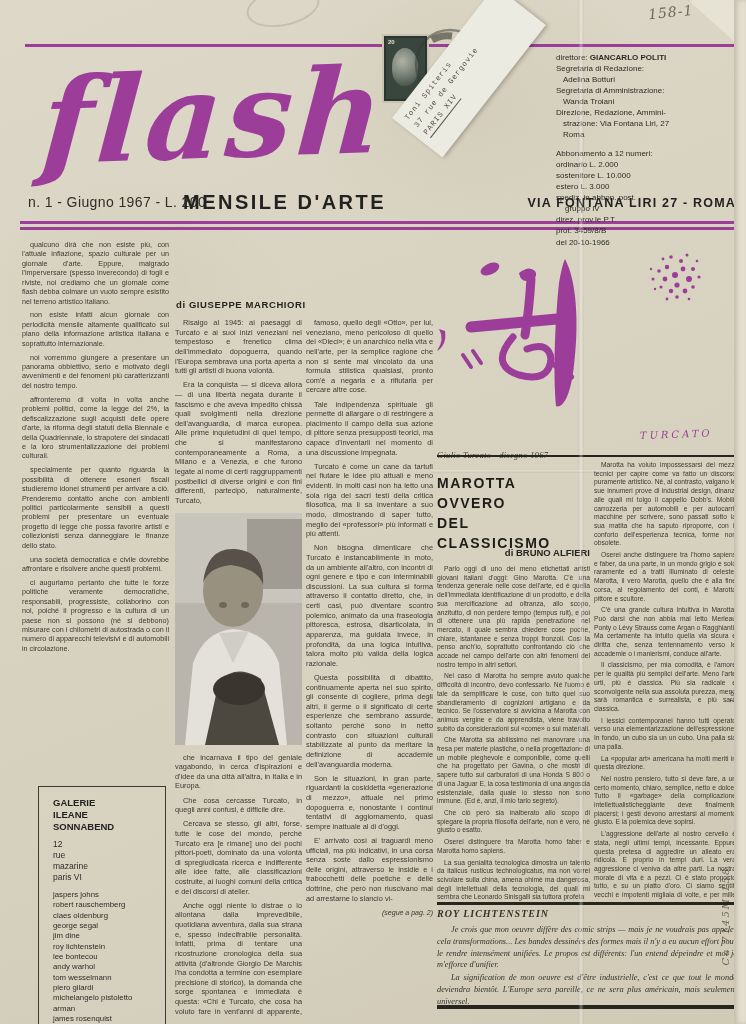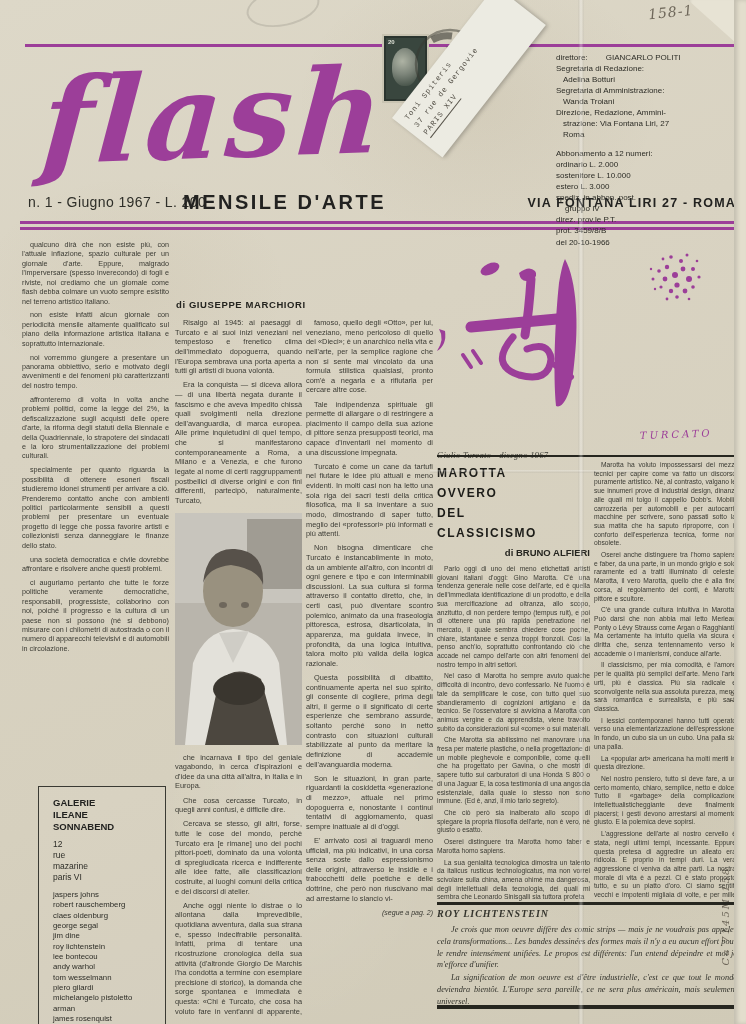--- a/index.html
+++ b/index.html
@@ -25,21 +25,21 @@
 
   
   .logo{position:absolute;left:42px;top:42px;width:320px;height:160px;
     font-family:"DejaVu Serif",serif;font-style:italic;font-weight:bold;
     font-size:118px;line-height:150px;color:#9c3e99;transform:rotate(-2deg) skewX(-6deg);
     letter-spacing:4px;}
   .issue-line{position:absolute;left:28px;top:194px;font-size:14px;color:#2e2e28;letter-spacing:.4px;}
   .subtitle{position:absolute;left:183px;top:191px;font-size:20px;font-weight:600;
     letter-spacing:2.5px;color:#222220;}
   .staff{position:absolute;left:556px;top:52px;width:182px;font-size:8px;line-height:1.38;color:#2c2c26;}
-  .staff-line b{font-weight:normal;margin-left:16px;}
+  .staff-line b{font-weight:bold;}
   .staff-list div:nth-child(2),.staff-list div:nth-child(4),
   .staff-list div:nth-child(6),.staff-list div:nth-child(7){padding-left:7px;}
   .subs{margin-top:8px;}
   .subs div:nth-child(6){padding-left:9px;}
   .address-line{position:absolute;right:10px;top:196px;width:310px;text-align:right;
     font-size:12.5px;font-weight:bold;letter-spacing:1.2px;color:#222220;}
   .hw{position:absolute;font-family:"DejaVu Serif",serif;font-style:italic;color:#6e675a;}
   .hw-top{left:648px;top:4px;font-size:14px;transform:rotate(-6deg);letter-spacing:1px;}
   .hw-side{right:-34px;top:905px;font-size:10px;transform:rotate(-90deg);letter-spacing:2px;width:110px;}
   .hw-mid{right:6px;top:692px;font-size:9px;transform:rotate(-86deg);letter-spacing:1px;}
@@ -86,22 +86,22 @@
   .t-col2{left:306px;}
   .photo{width:127px;height:232px;margin:3px 0 5px;}
   .cont{text-align:right;font-style:italic;font-size:7px;margin-top:2px;}
 
   
   .drawing{position:absolute;left:437px;top:243px;width:300px;height:200px;}
   .caption{position:absolute;left:437px;top:438px;font-family:"Liberation Serif",serif;
     font-style:italic;font-size:8.5px;color:#3c3c34;letter-spacing:.3px;margin-top:12px;}
 
   
-  .m-head{position:absolute;left:437px;top:463px;width:160px;font-weight:800;
-    font-size:12px;line-height:20px;letter-spacing:1.5px;color:#1c1c18;}
+  .m-head{position:absolute;left:437px;top:473px;width:160px;font-weight:800;
+    font-size:14px;line-height:20px;letter-spacing:1.5px;color:#1c1c18;}
   .m-byline{position:absolute;left:437px;top:547px;width:153px;text-align:right;
     font-size:9.5px;font-weight:bold;color:#24241f;}
   .m-col{position:absolute;overflow:hidden;font-size:6.7px;line-height:1.3;color:#3a3a33;}
   .m-col1{left:437px;top:565px;width:153px;height:336px;}
   .m-col2{left:594px;top:461px;width:142px;height:440px;}
   .m-col .par{margin-bottom:3px;text-indent:7px;}
 
   
   .roy{position:absolute;left:437px;top:908px;width:300px;font-family:"Liberation Serif",serif;color:#33332c;}
   .roy-h{font-style:italic;font-weight:bold;font-size:10px;letter-spacing:1px;margin-bottom:5px;}

